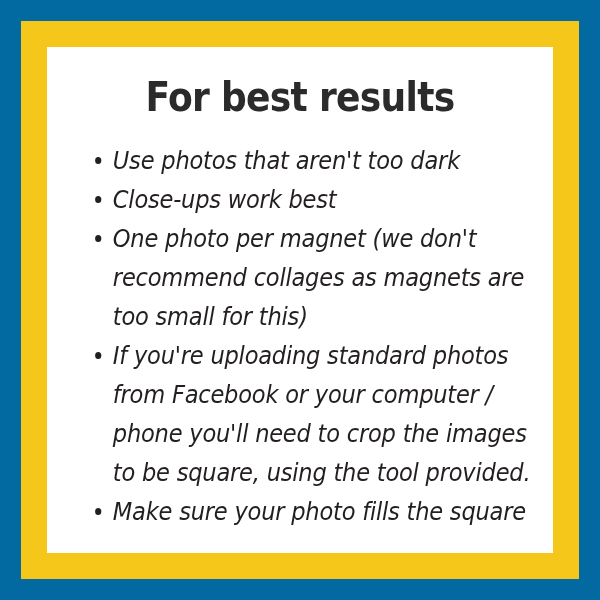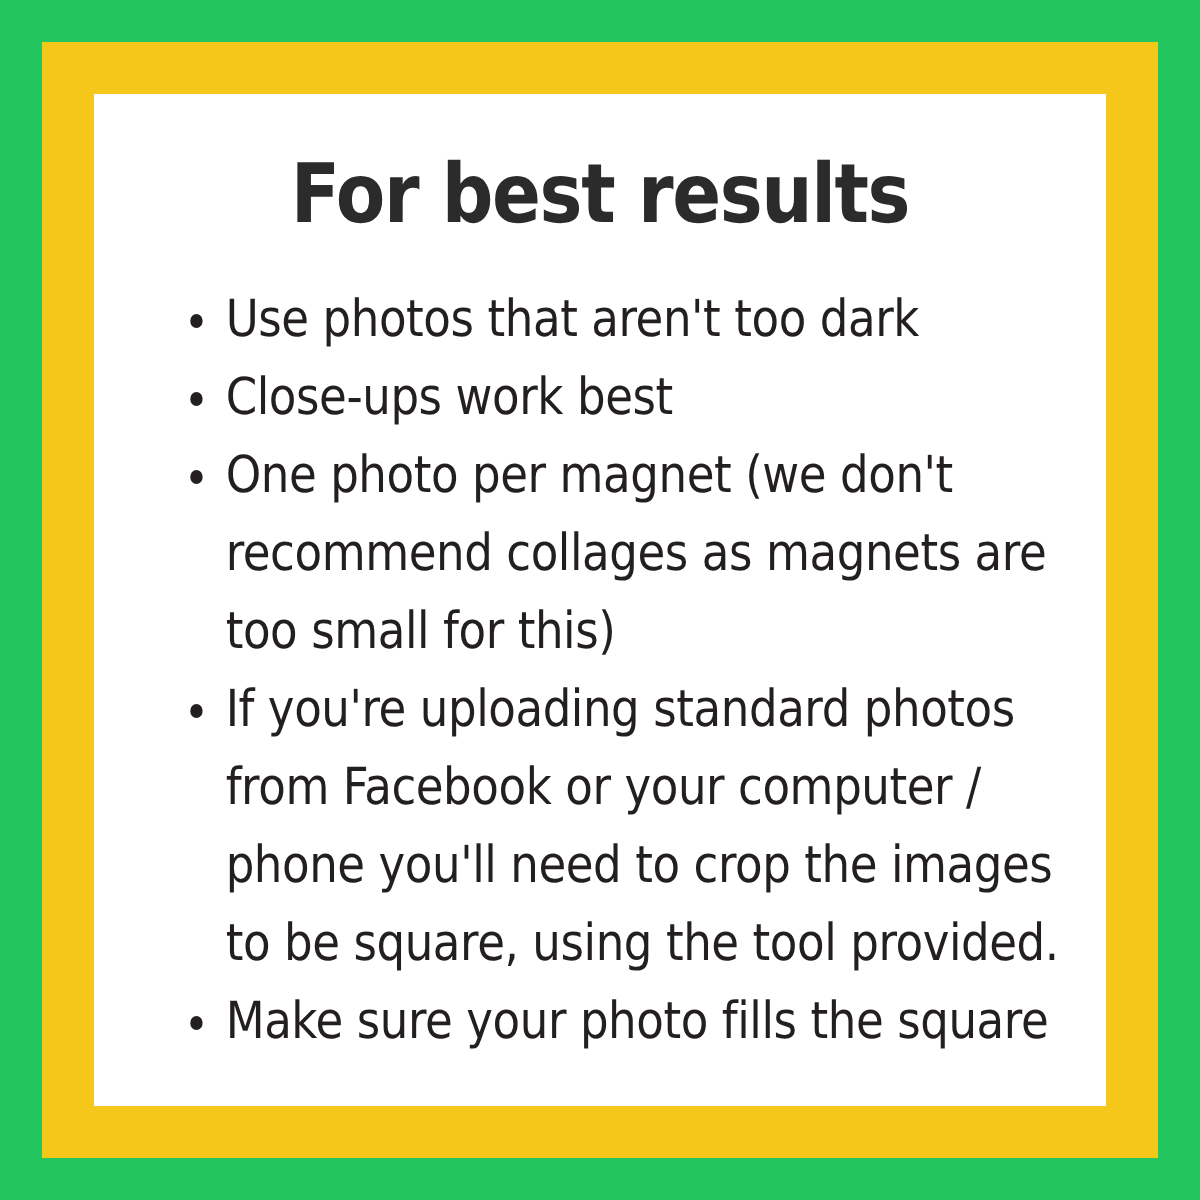--- a/index.html
+++ b/index.html
@@ -12,21 +12,21 @@
     height: 600px;
     background: #ffffff;
     font-family: "Liberation Sans", "DejaVu Sans", sans-serif;
     overflow: hidden;
   }
 
   .poster {
     position: relative;
     width: 600px;
     height: 600px;
-    background: #22c55e;
+    background: #0369a1;
     box-sizing: border-box;
     padding-left: 40px;
   }
 
   
   .frame {
     position: absolute;
     left: 21px;
     top: 21px;
     width: 558px;
@@ -69,20 +69,21 @@
   }
 
   .bullet-list {
     position: absolute;
     left: 26px;
     top: 94px;
     right: 4px;
     margin: 0;
     padding: 0;
     list-style: none;
+    font-style: italic;
   }
 
   .bullet-item {
     position: relative;
     margin: 0 0 0 0;
     padding: 0 0 0 45px;
     font-family: "DejaVu Sans", "Liberation Sans", sans-serif;
     font-size: 25.5px;
     line-height: 39px;
     color: #231f20;

